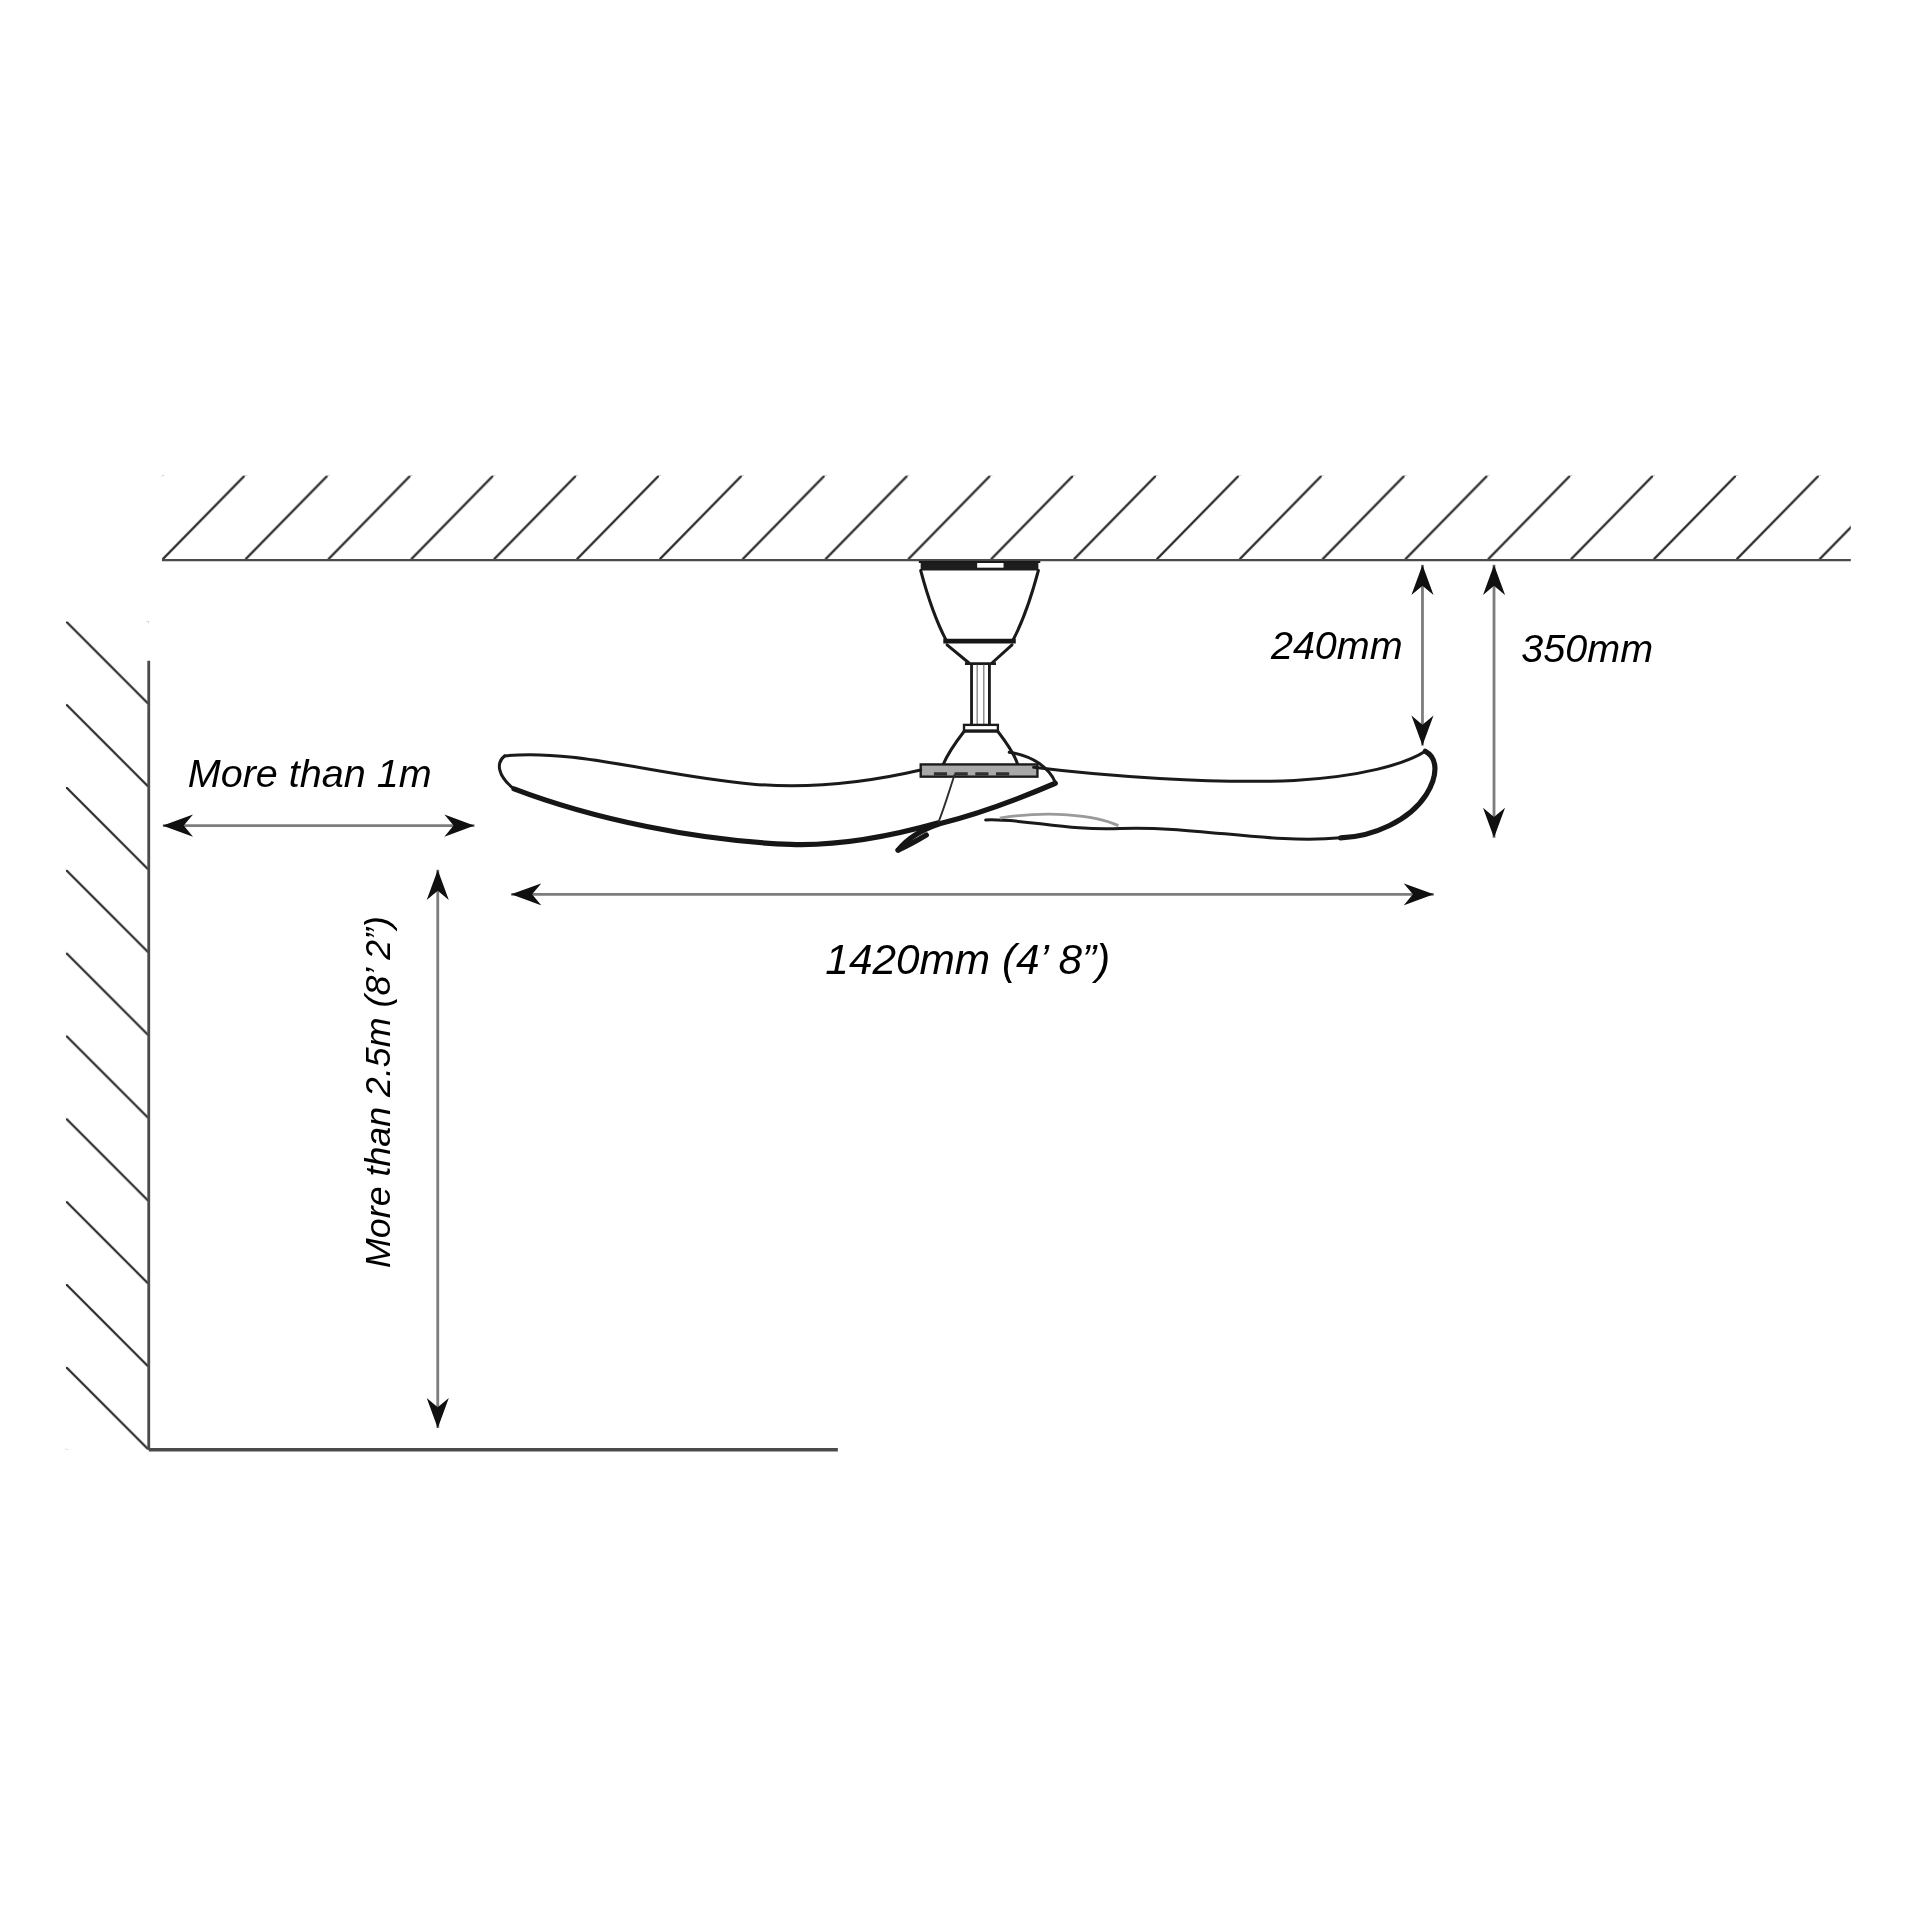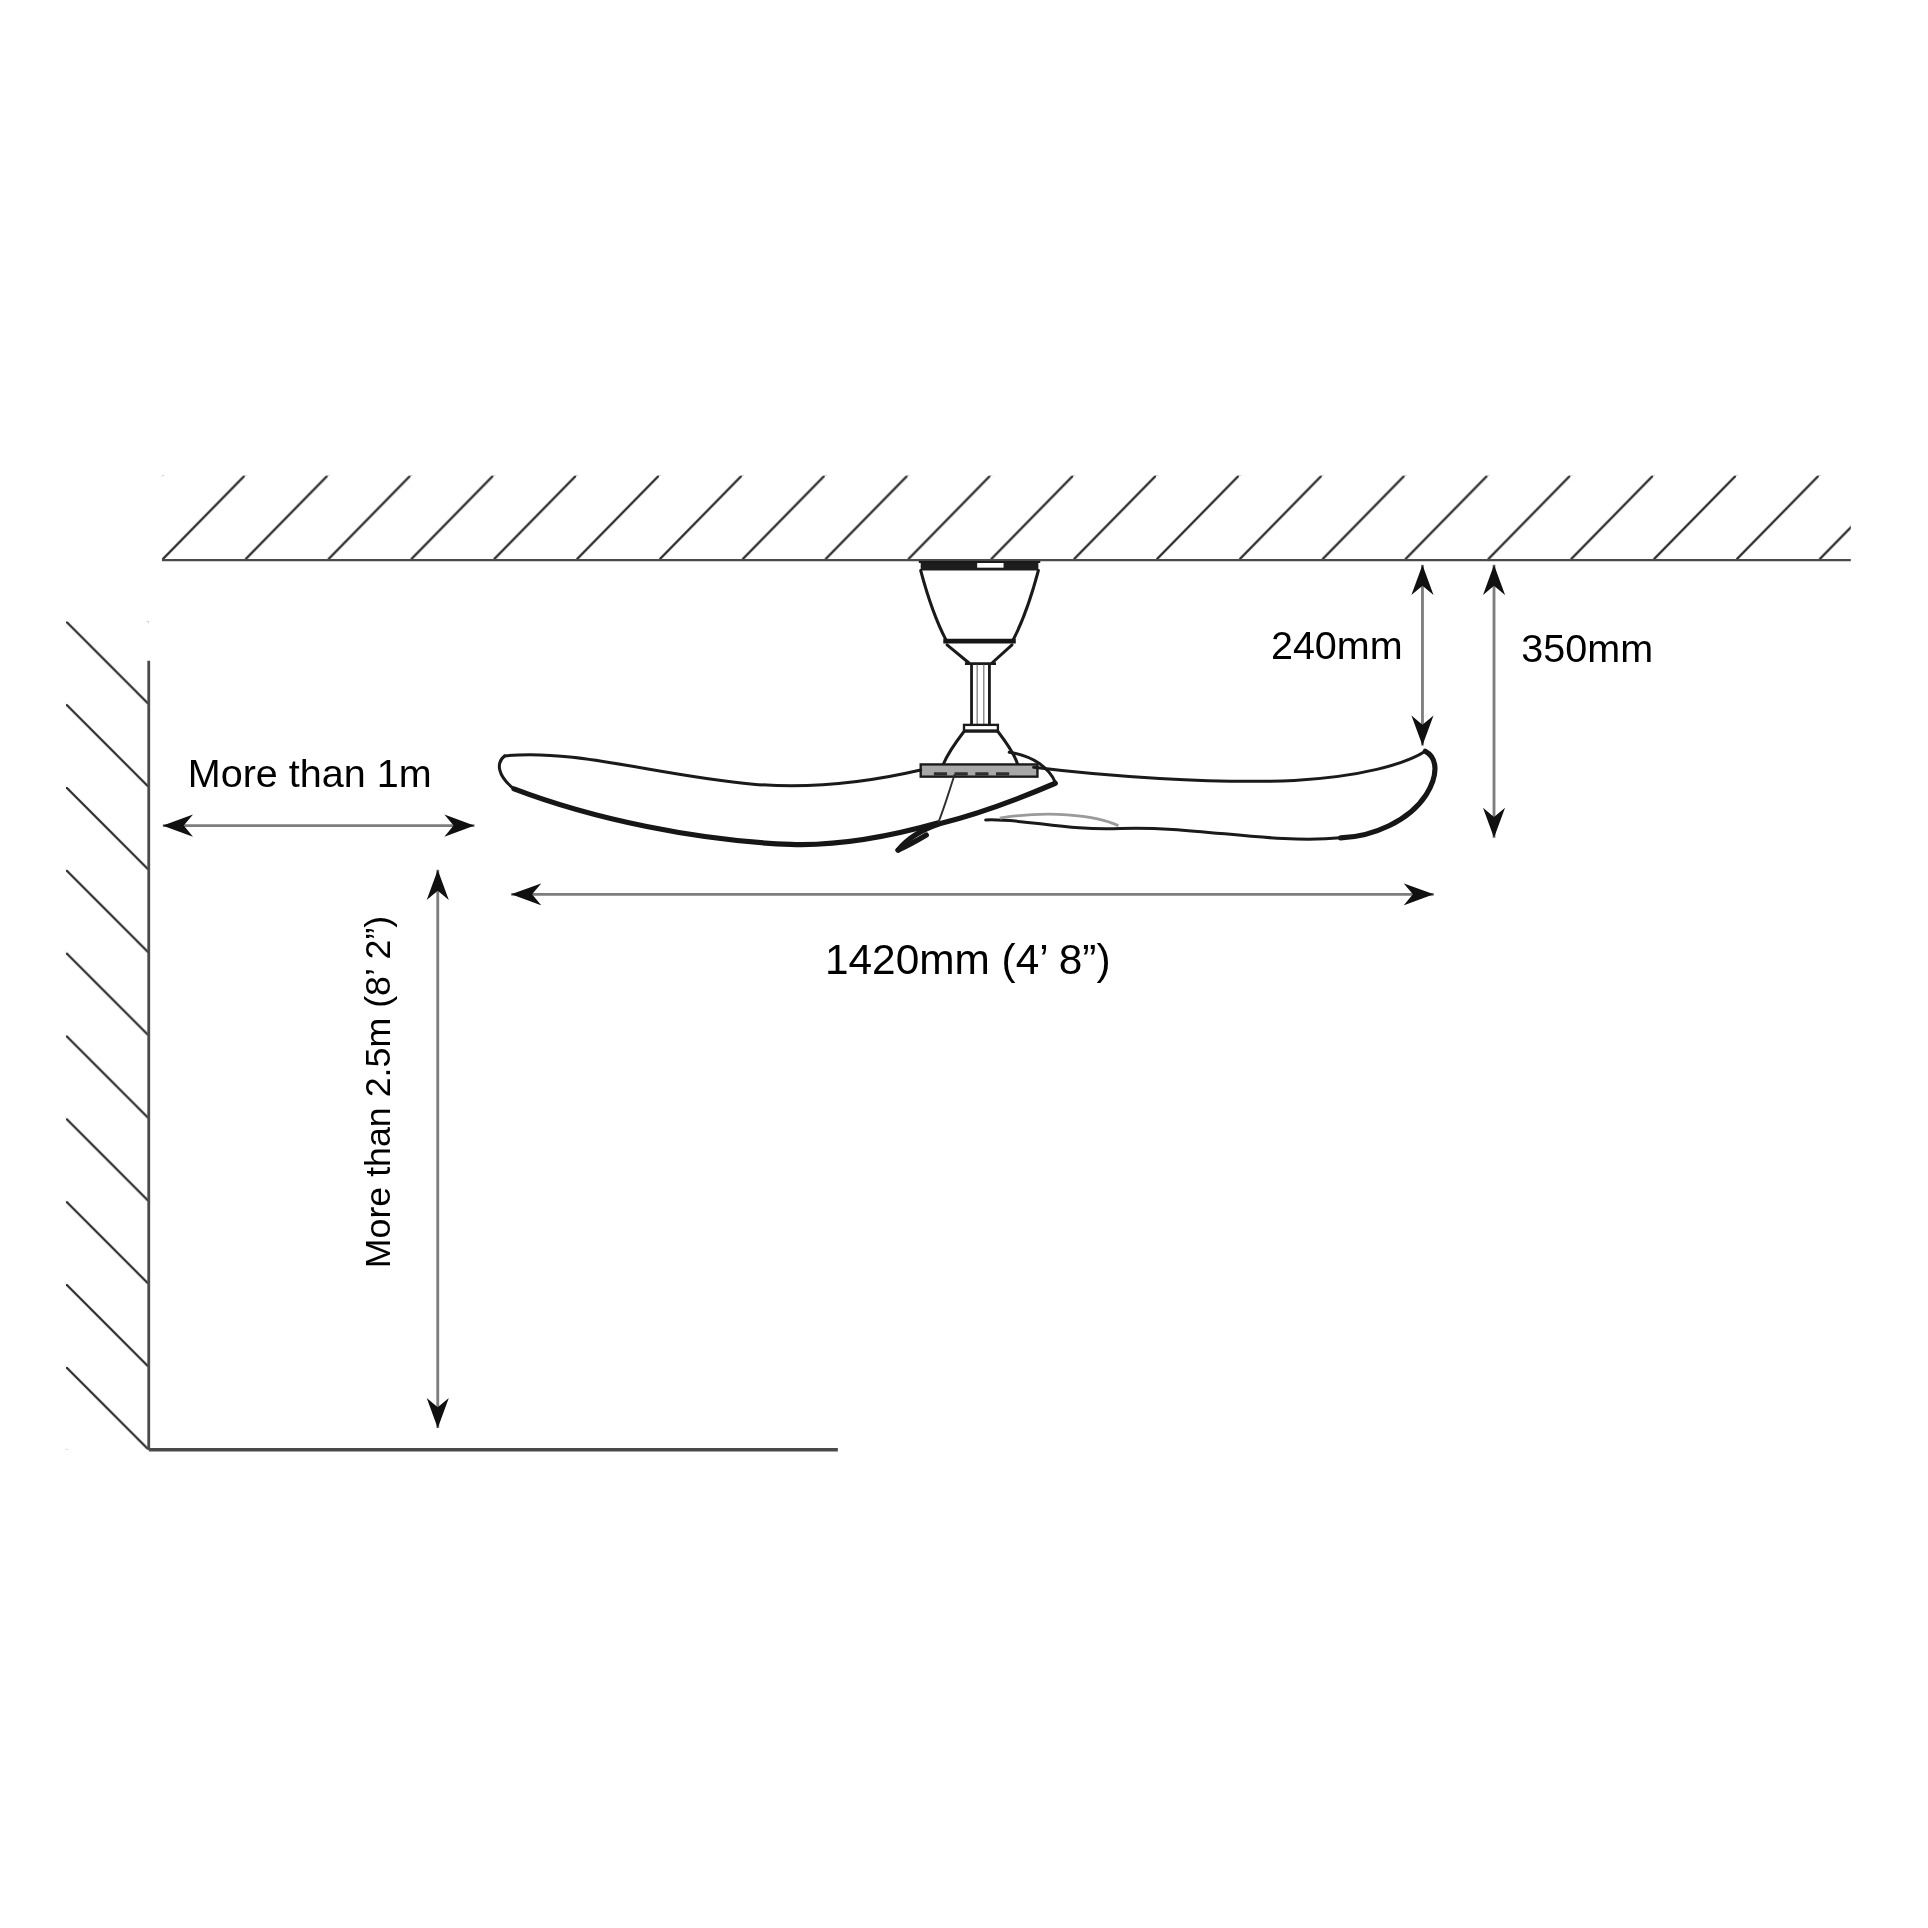--- a/index.html
+++ b/index.html
@@ -3,21 +3,21 @@
 <meta charset="utf-8">
 <style>
   :root{
     --c-line:#2a2a2a;
     --c-dim:#7d7d7d;
     --c-head:#101010;
     --c-text:#000000;
     --c-bg:#ffffff;
   }
   html,body{margin:0;padding:0;background:var(--c-bg);}
-  .stage{width:1928px;height:1524px;position:relative;background:var(--c-bg);overflow:hidden;}
+  .stage{width:1928px;height:1524px;position:relative;background:var(--c-bg);overflow:hidden;font-style:italic;}
   svg{display:block;}
   .struct{stroke:#4a4a4a;fill:none;}
   .hatchline{stroke:var(--c-line);stroke-width:2.4;}
   .fanline{stroke:#1a1a1a;stroke-width:3.2;fill:none;stroke-linecap:round;}
   .fanthick{stroke:#161616;stroke-width:5.5;fill:none;stroke-linecap:round;}
   .fanthin{stroke:#2e2e2e;stroke-width:2;fill:none;stroke-linecap:round;}
   .dimline{stroke:var(--c-dim);stroke-width:3;fill:none;}
   .dimtext{
     font-family:"Liberation Sans","DejaVu Sans",sans-serif;
     fill:var(--c-text);

